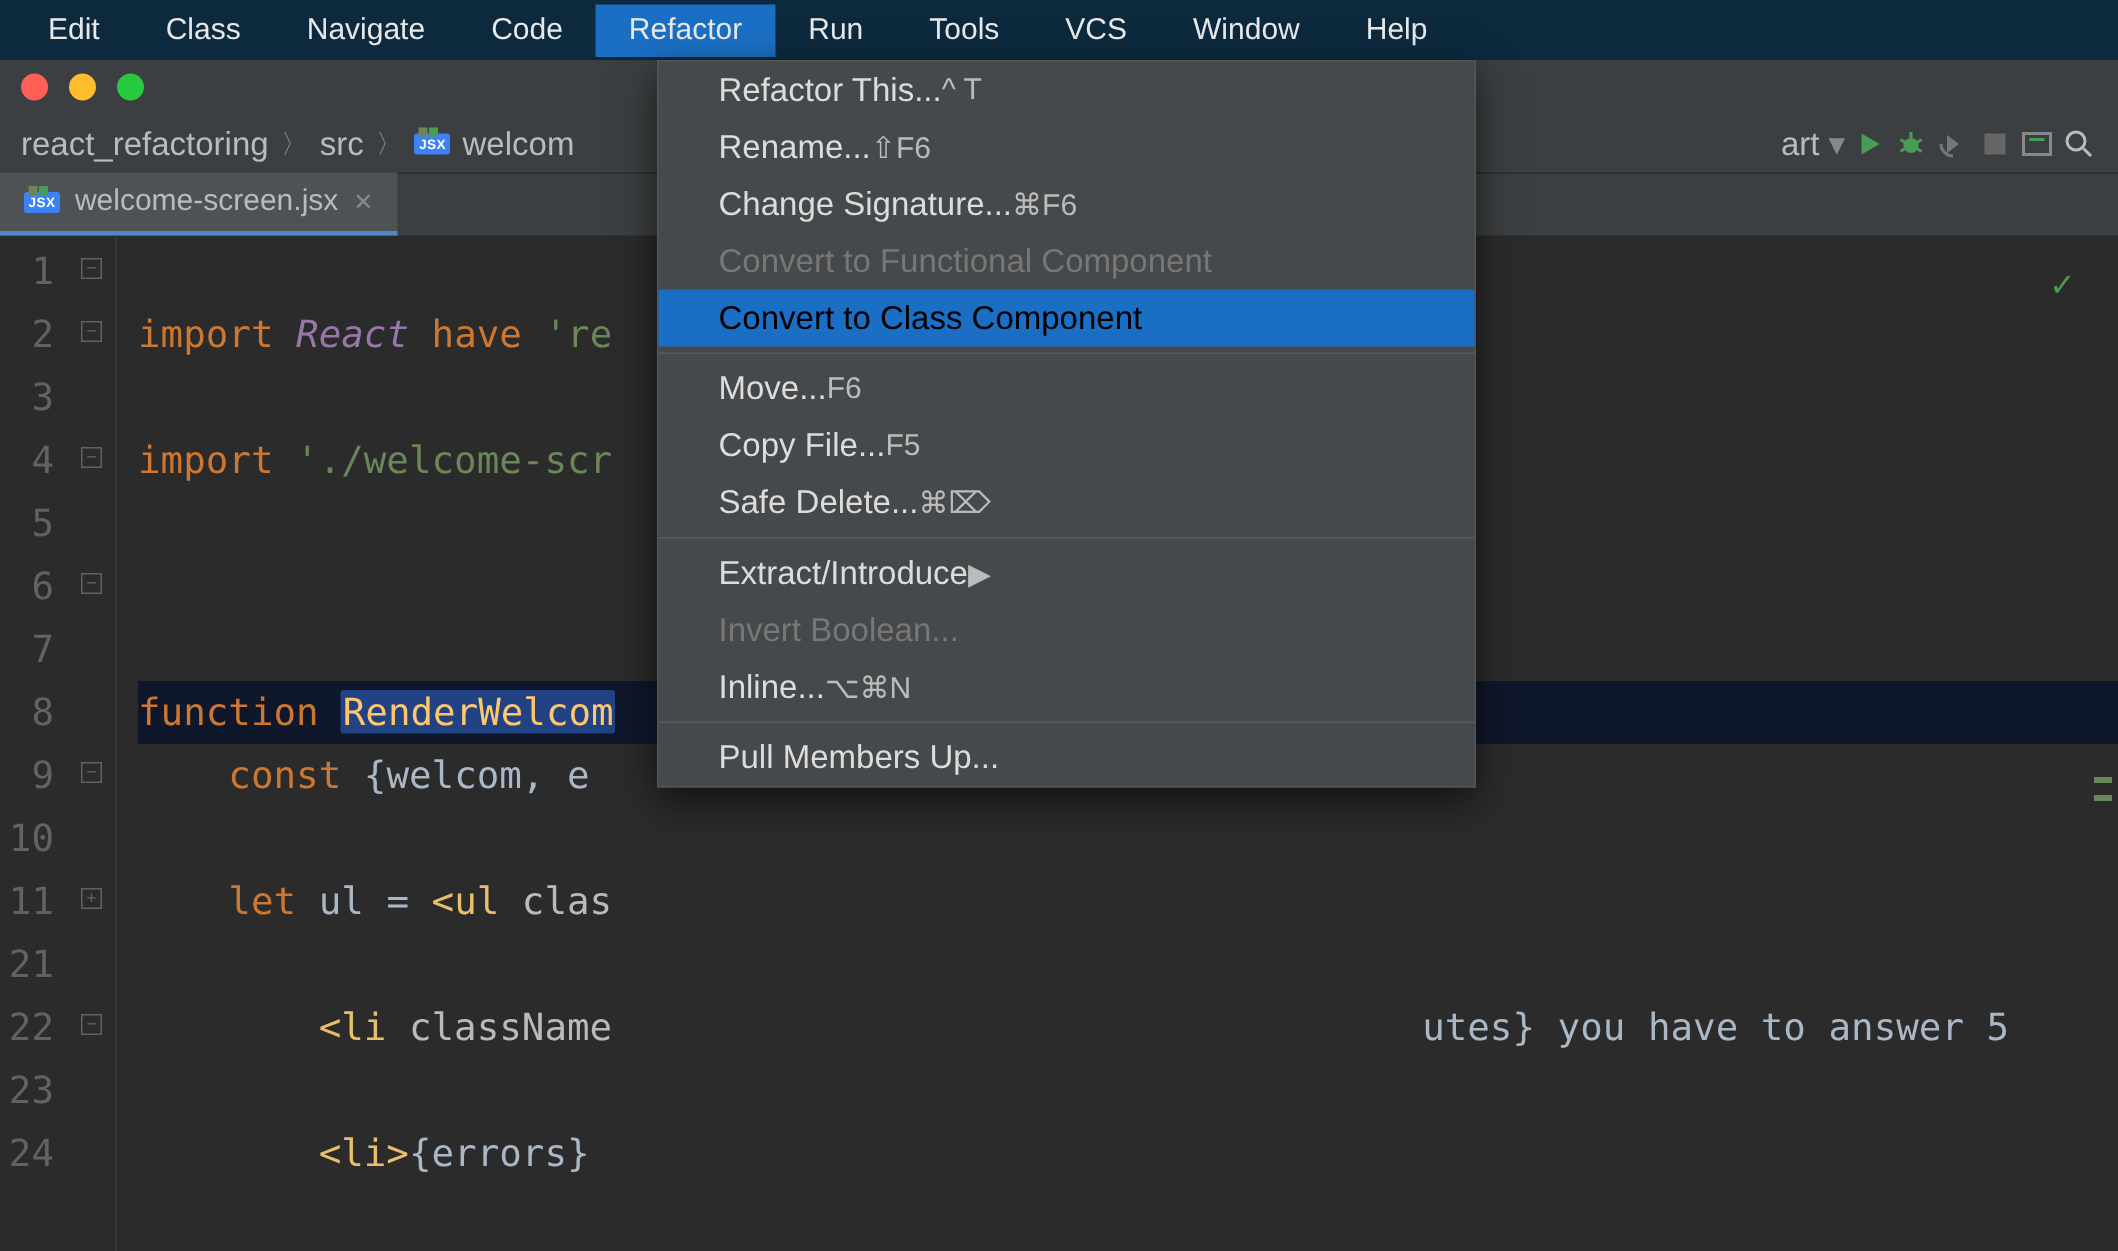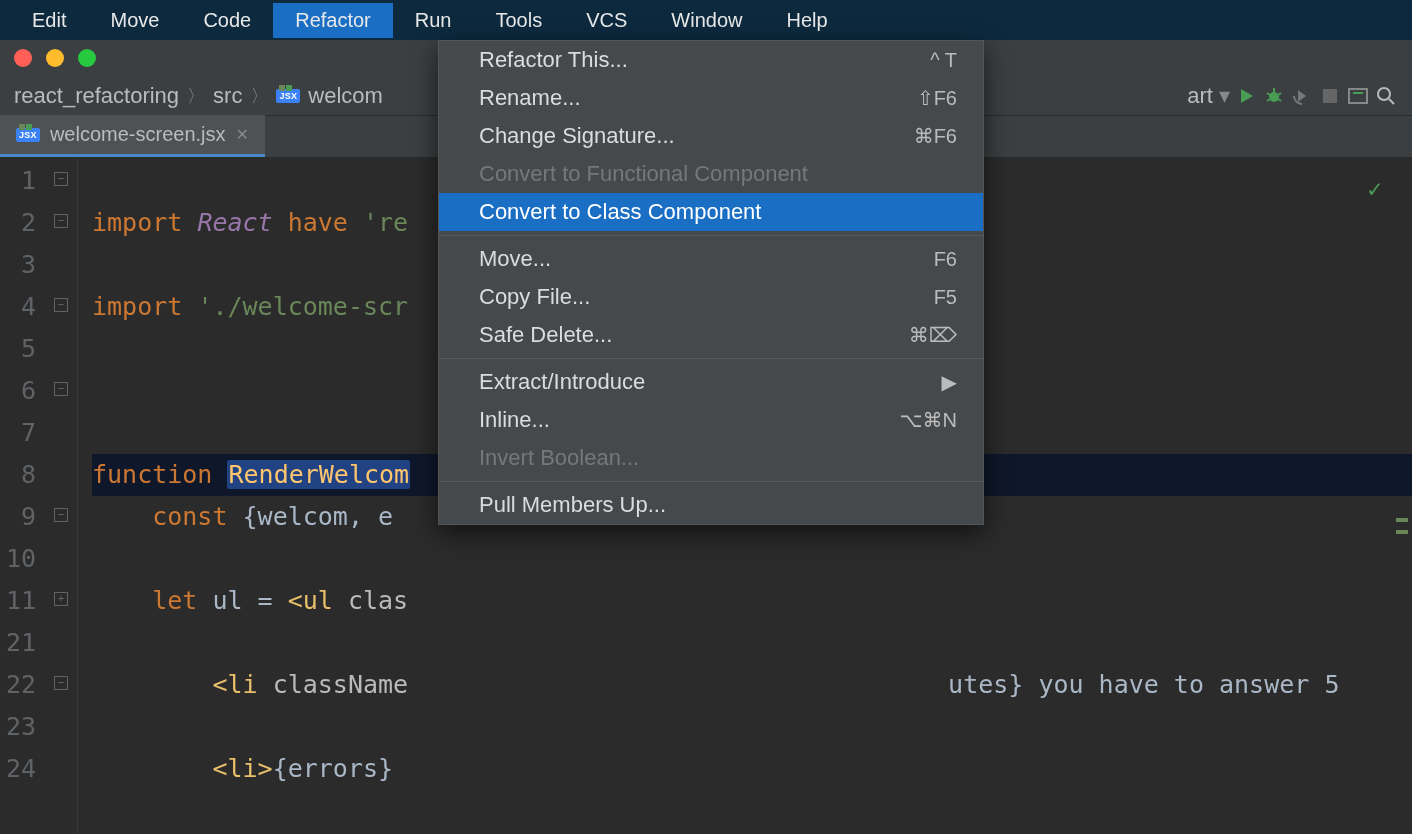--- a/index.html
+++ b/index.html
@@ -153,28 +153,28 @@
   left: 438px;
   width: 546px;
   background: #46494b;
   box-shadow: 0 8px 24px rgba(0,0,0,0.6);
   border: 1px solid #555;
   z-index: 100;
   font-size: 22px;
 }
 .menu-item {
   display: flex;
-  justify-content: space-between;
+  justify-content: flex-start;
   align-items: center;
   padding: 6px 26px 6px 40px;
   color: #dcdcdc;
   cursor: pointer;
 }
 .menu-item.disabled { color: #777; }
-.menu-item.highlighted { background: #1a6fc4; color: #ffffff; }
+.menu-item.highlighted { background: #1a6fc4; color: #000000; }
 .menu-sep { height: 1px; background: #5a5a5a; margin: 4px 0; }
 .shortcut { color: #bbbbbb; font-size: 20px; display: flex; align-items: center; gap: 2px; }
 .jsx-icon {
   background: #3b82f6;
   color: #fff;
   font-size: 9px;
   font-weight: bold;
   padding: 2px 3px;
   border-radius: 2px;
   letter-spacing: 0.3px;
@@ -201,21 +201,22 @@
   bottom: 0;
   width: 12px;
 }
 .scroll-mark { position: absolute; right: 0; width: 12px; height: 4px; background: #6a8759; }
 </style>
 </head>
 <body>
 
 <div class="menubar">
   <div class="menubar-item">Edit</div>
-  <div class="menubar-item">Move</div>
+  <div class="menubar-item">Class</div>
+  <div class="menubar-item">Navigate</div>
   <div class="menubar-item">Code</div>
   <div class="menubar-item active">Refactor</div>
   <div class="menubar-item">Run</div>
   <div class="menubar-item">Tools</div>
   <div class="menubar-item">VCS</div>
   <div class="menubar-item">Window</div>
   <div class="menubar-item">Help</div>
 </div>
 
 <div class="window-chrome">
@@ -368,24 +369,24 @@
   </div>
   <div class="menu-item">
     <span>Safe Delete...</span>
     <span class="shortcut">⌘⌦</span>
   </div>
   <div class="menu-sep"></div>
   <div class="menu-item">
     <span>Extract/Introduce</span>
     <span class="shortcut">▶</span>
   </div>
+  <div class="menu-item disabled">
+    <span>Invert Boolean...</span>
+  </div>
   <div class="menu-item">
     <span>Inline...</span>
     <span class="shortcut">⌥⌘N</span>
   </div>
-  <div class="menu-item disabled">
-    <span>Invert Boolean...</span>
-  </div>
   <div class="menu-sep"></div>
   <div class="menu-item">
     <span>Pull Members Up...</span>
   </div>
 </div>
 
 </body></html>

